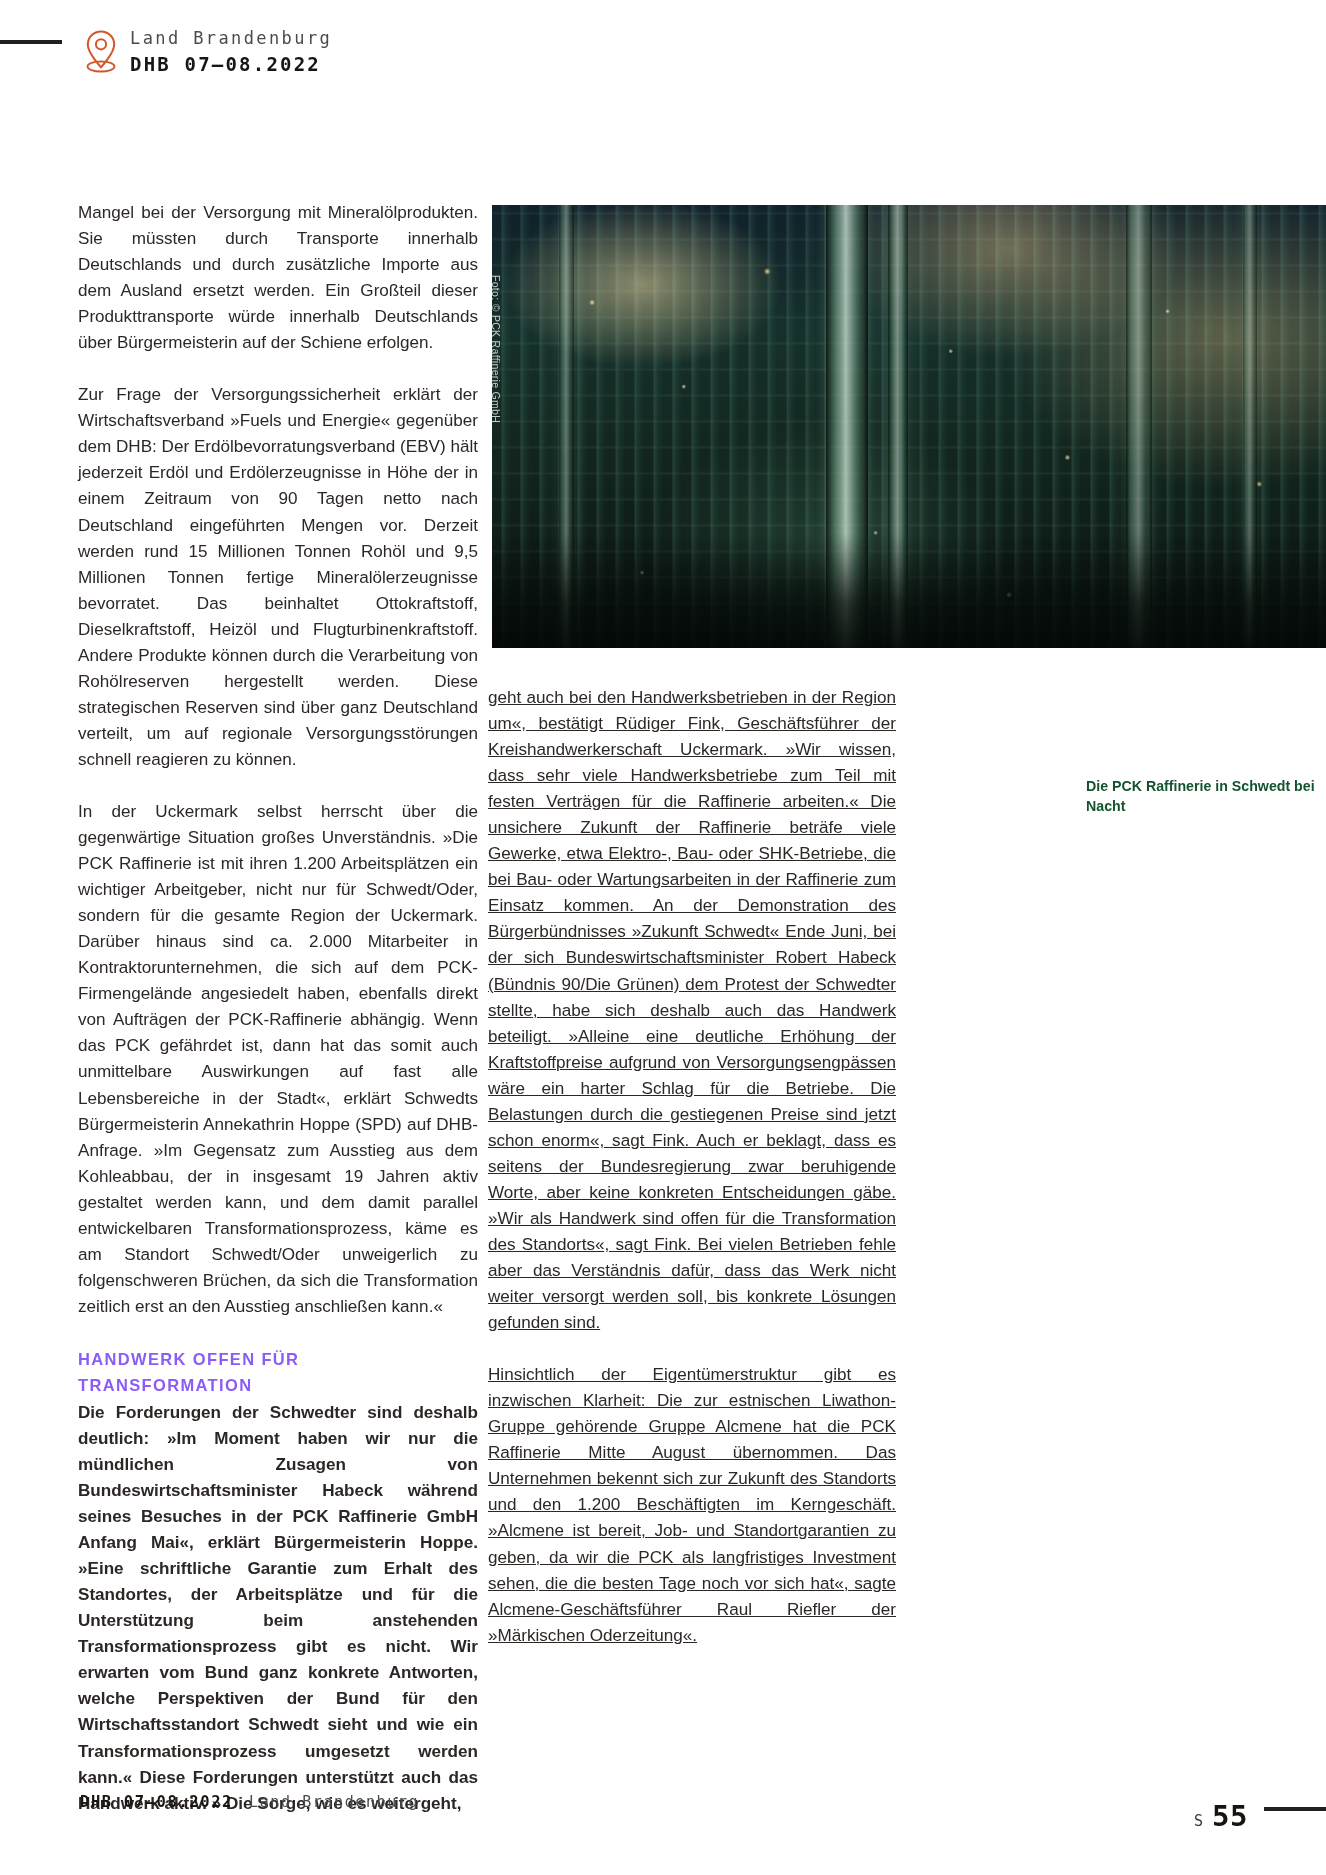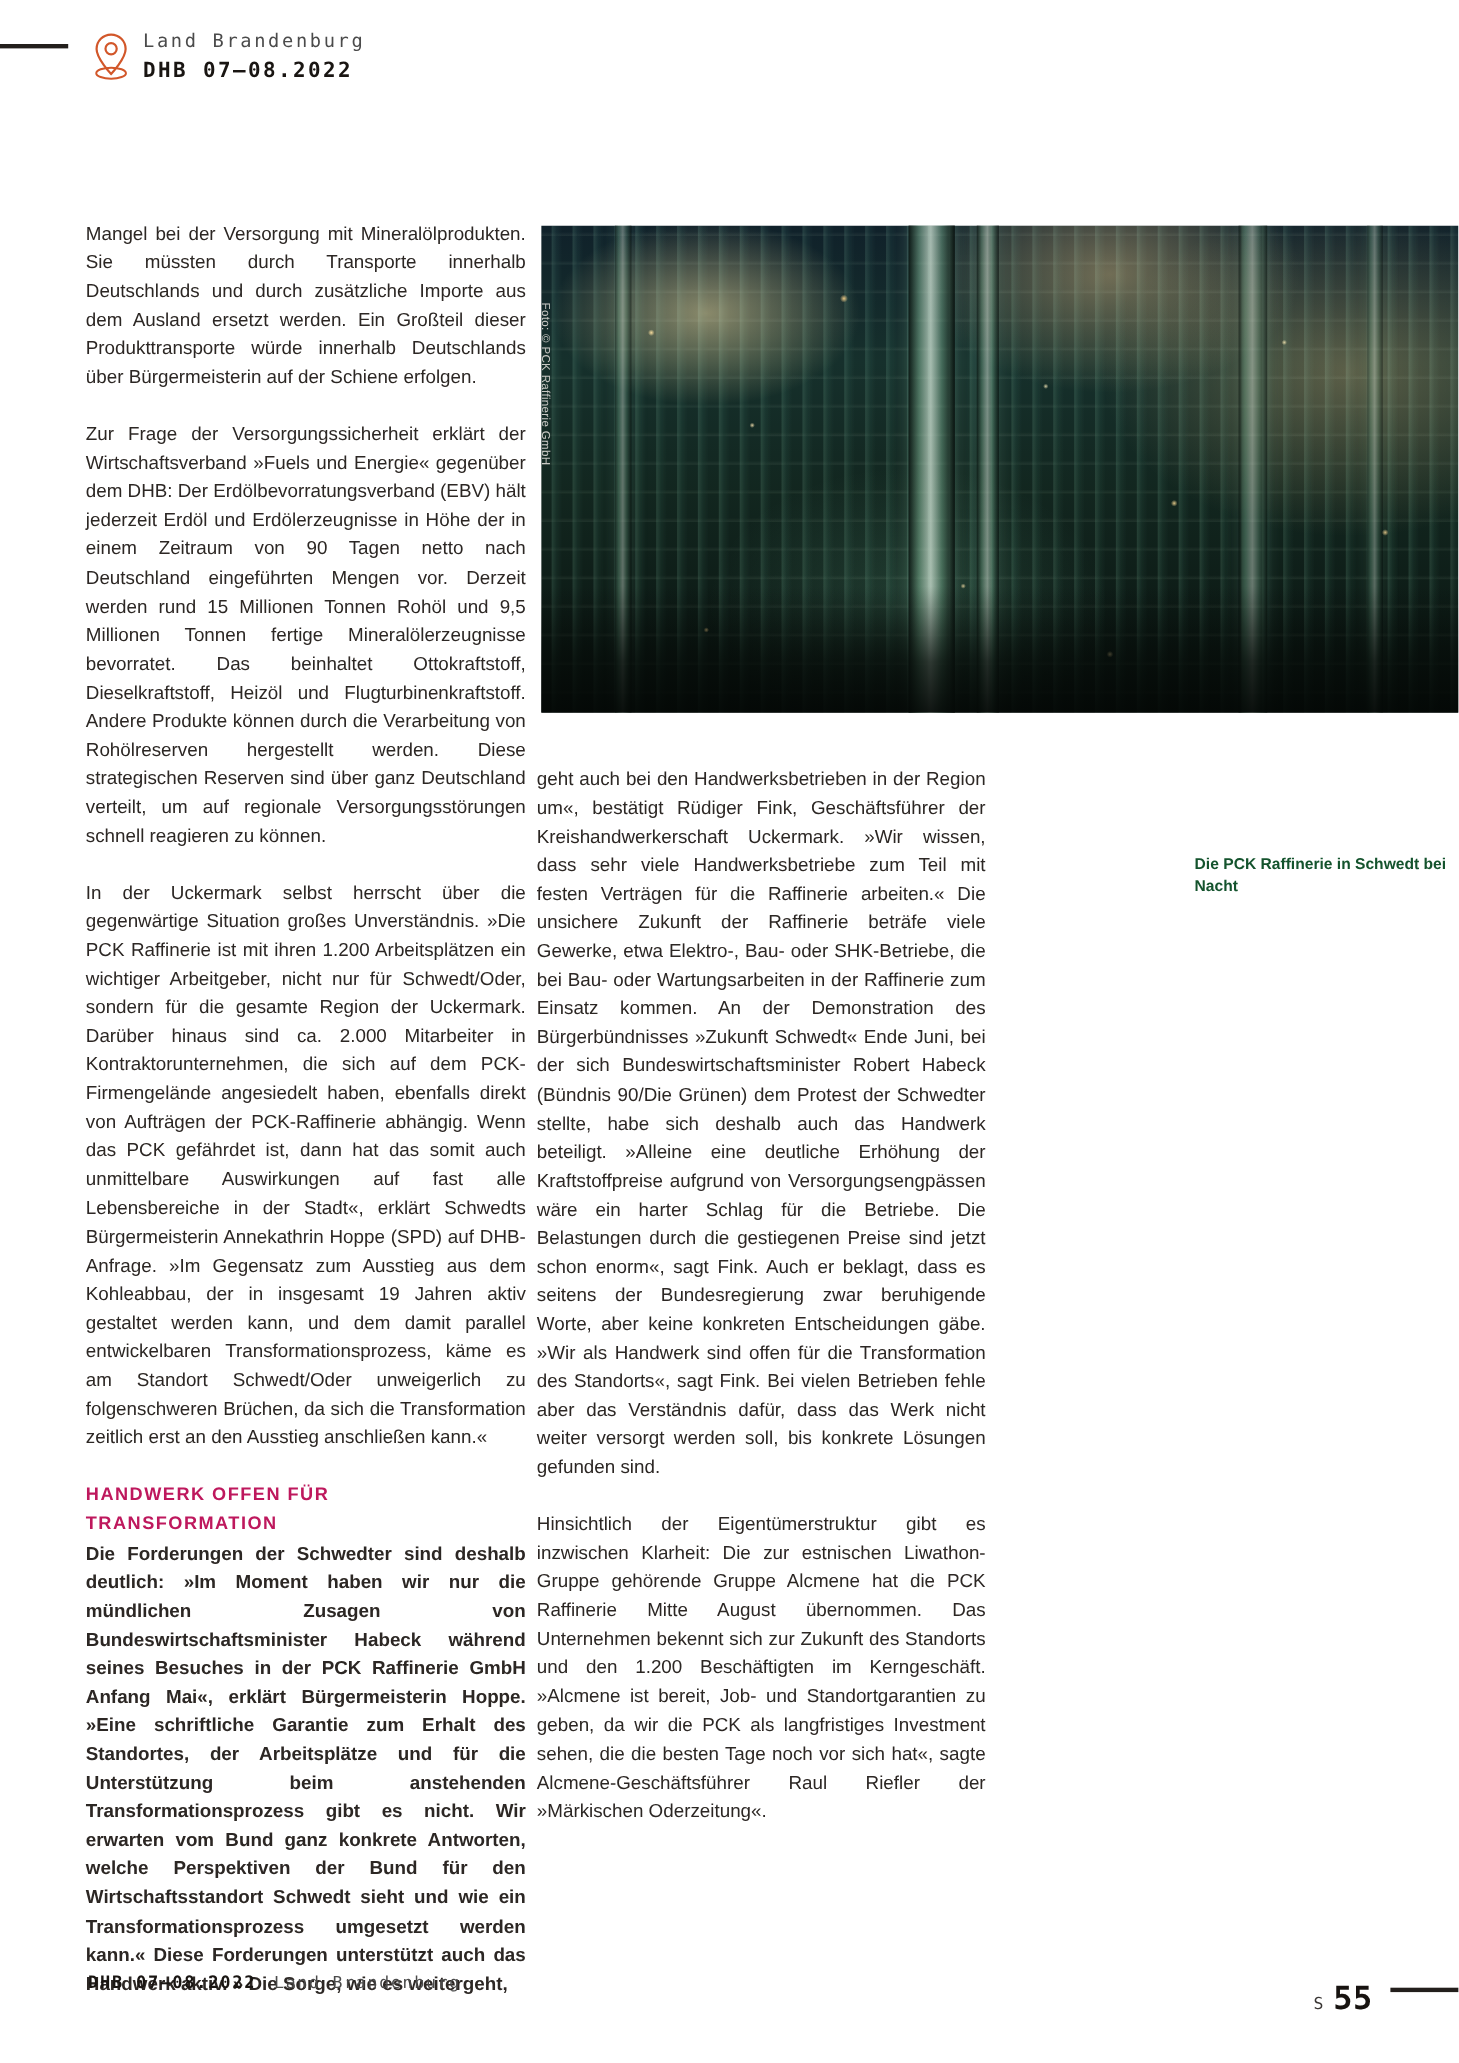--- a/index.html
+++ b/index.html
@@ -79,32 +79,32 @@
     top: 0;
     width: 400px;
     font-size: 17.1px;
     line-height: 26.05px;
     text-align: justify;
     -webkit-hyphens: none;
     hyphens: none;
     color: #2c2724;
   }
   .col-left  { left: 0; }
-  .col-right { left: 410px; top: 496px; width: 408px; }
+  .col-right { left: 410px; top: 485px; width: 408px; text-decoration: underline; }
 
   .col p { margin: 0 0 26px 0; }
   .col p:last-child { margin-bottom: 0; }
 
   .subhead {
     font-weight: 700;
     font-size: 16.5px;
     letter-spacing: 1.35px;
     line-height: 26px;
     margin: 0 0 2px 0;
-    color: #be185d;
+    color: #8b5cf6;
     text-align: left;
   }
   .tight { margin-top: 0; font-weight: bold; }
 
   
   .photo-wrap {
     position: absolute;
     left: 492px;
     top: 205px;
     width: 834px;

